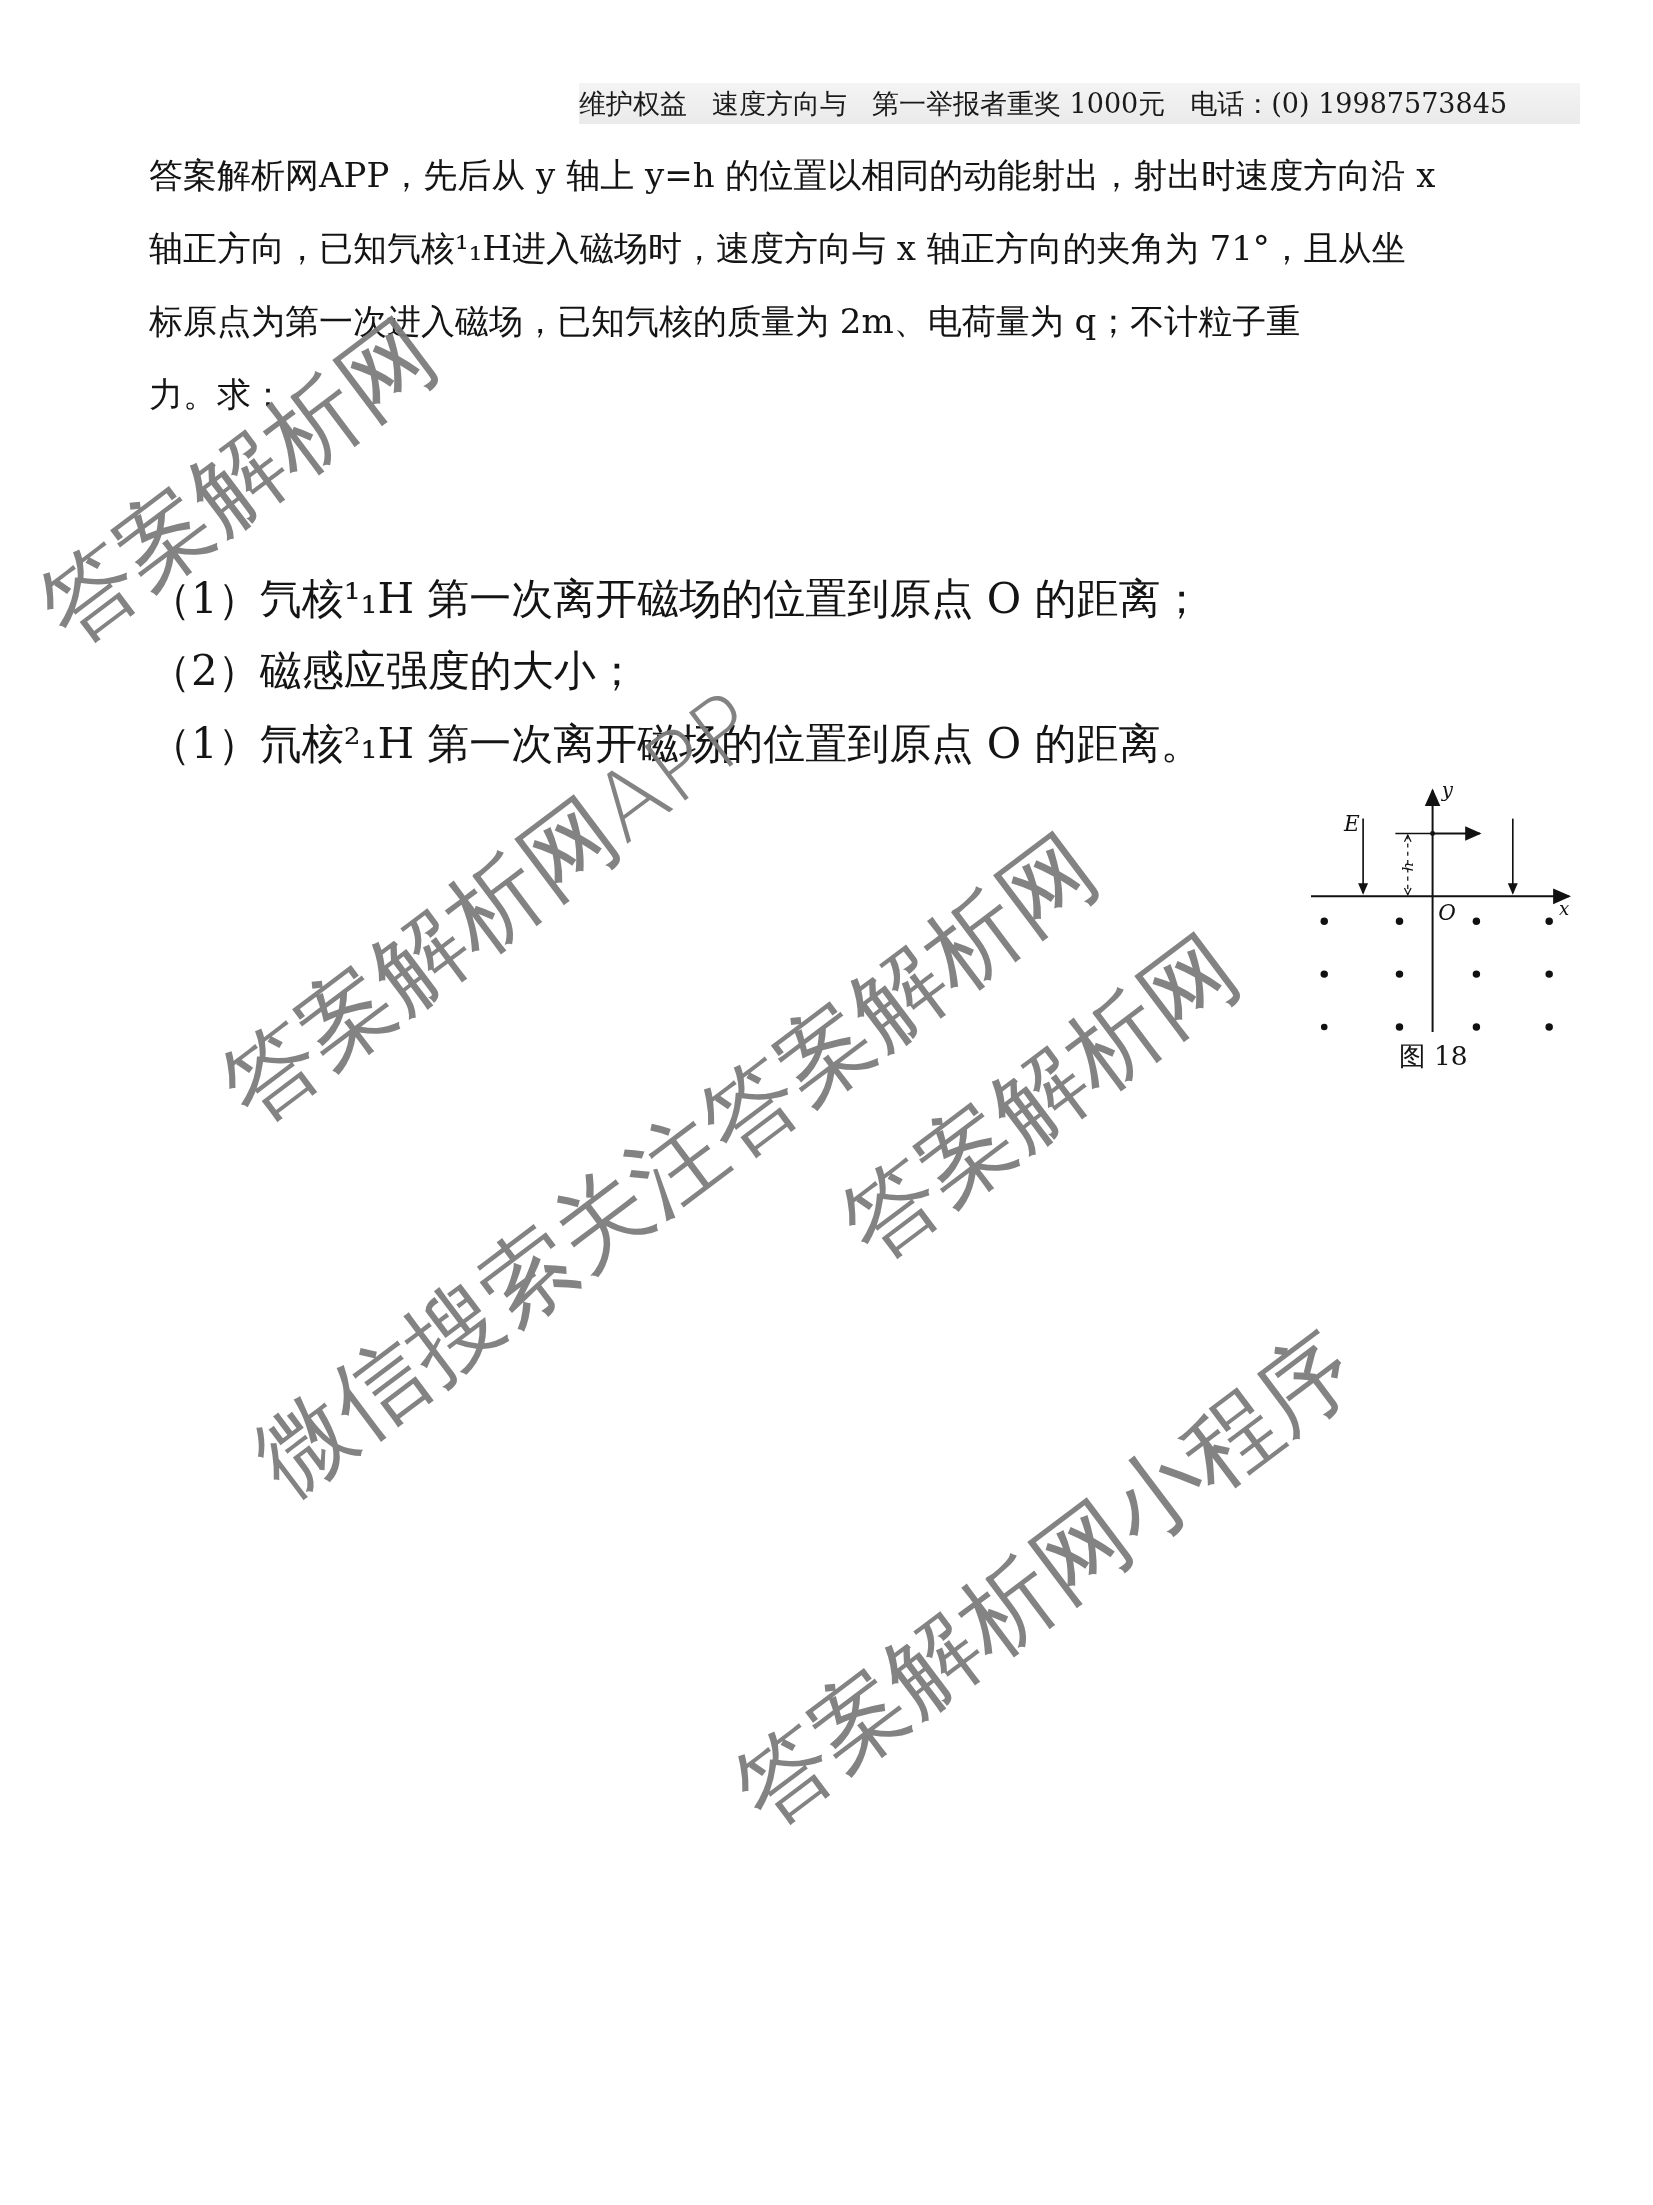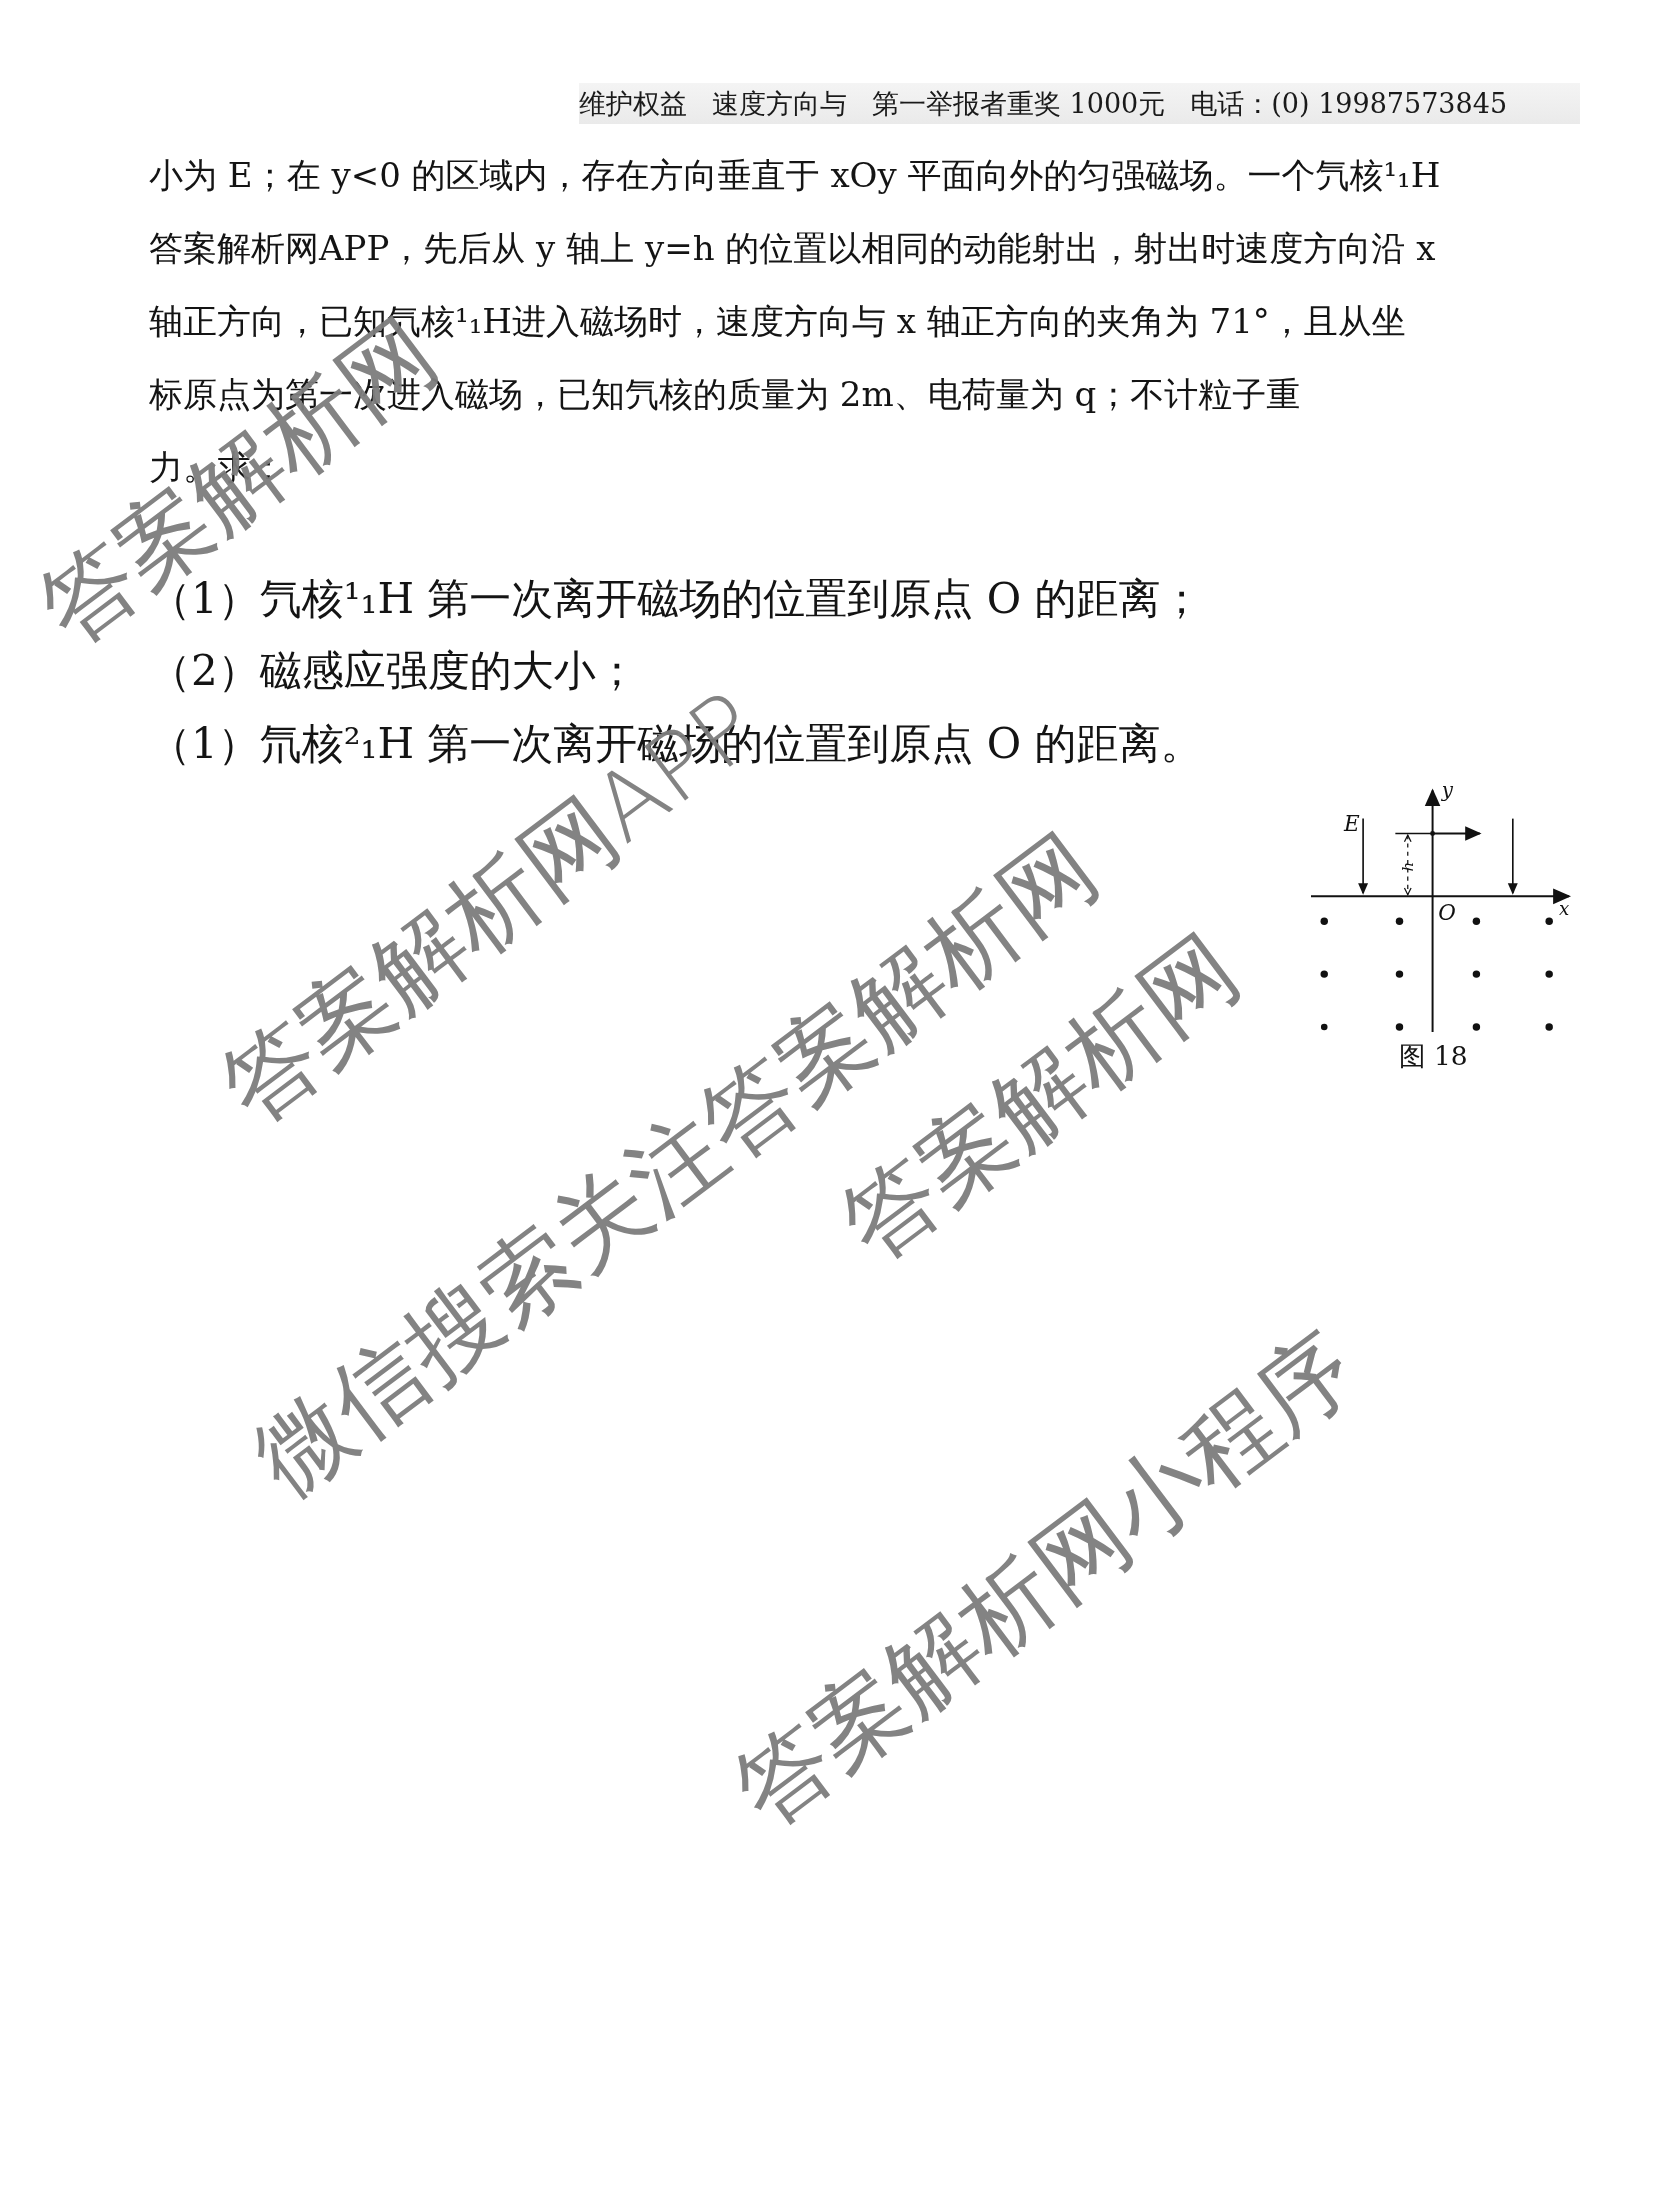--- a/index.html
+++ b/index.html
@@ -44,21 +44,20 @@
   <span>维护权益</span>
   <span style="width:25px"></span>
   <span>速度方向与</span>
   <span style="width:25px"></span>
   <span>第一举报者重奖 1000元</span>
   <span style="width:25px"></span>
   <span>电话：(0) 19987573845</span>
 </div>
 
 <div class="problem">
-  <div class="line indent">小为 E；在 y&lt;0 的区域内，存在方向垂直于 xOy 平面向外的匀强磁场。一个氕核¹₁H</div>
   <div class="line indent">答案解析网APP，先后从 y 轴上 y=h 的位置以相同的动能射出，射出时速度方向沿 x</div>
   <div class="line indent">轴正方向，已知氕核¹₁H进入磁场时，速度方向与 x 轴正方向的夹角为 71°，且从坐</div>
   <div class="line indent">标原点为第一次进入磁场，已知氕核的质量为 2m、电荷量为 q；不计粒子重</div>
   <div class="line indent">力。求：</div>
 </div>
 
 <div class="sub" style="top:571px">（1）氕核¹₁H 第一次离开磁场的位置到原点 O 的距离；</div>
 <div class="sub" style="top:643px">（2）磁感应强度的大小；</div>
 <div class="sub" style="top:716px">（1）氘核²₁H 第一次离开磁场的位置到原点 O 的距离。</div>
 

